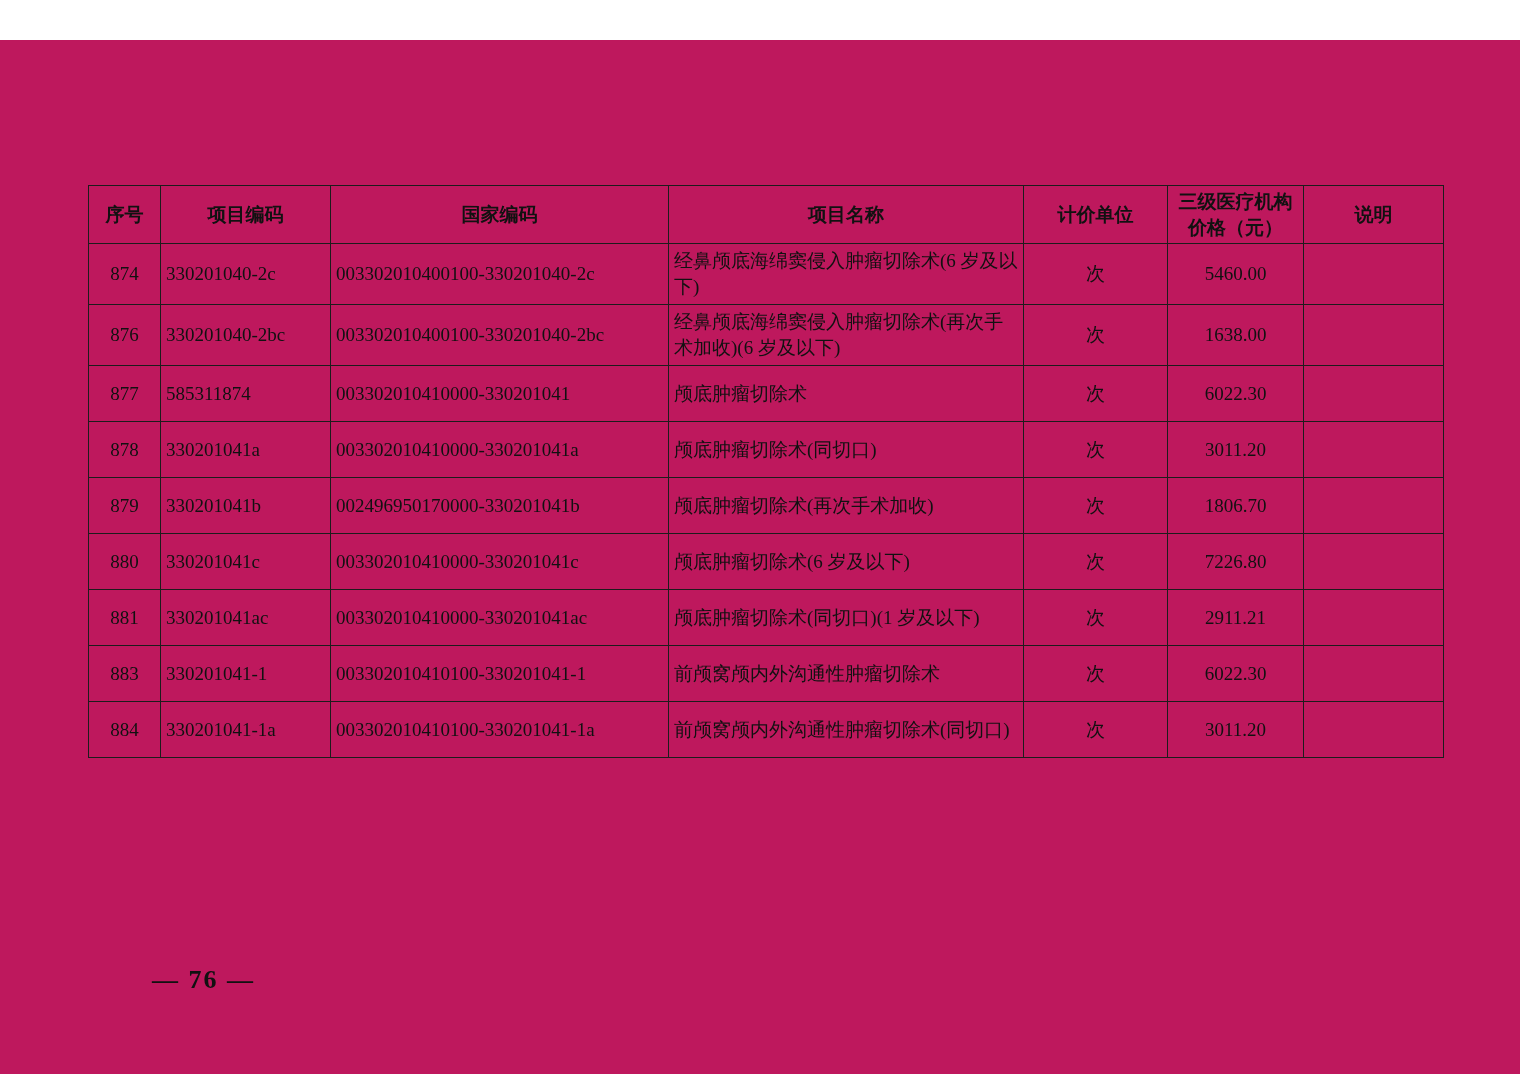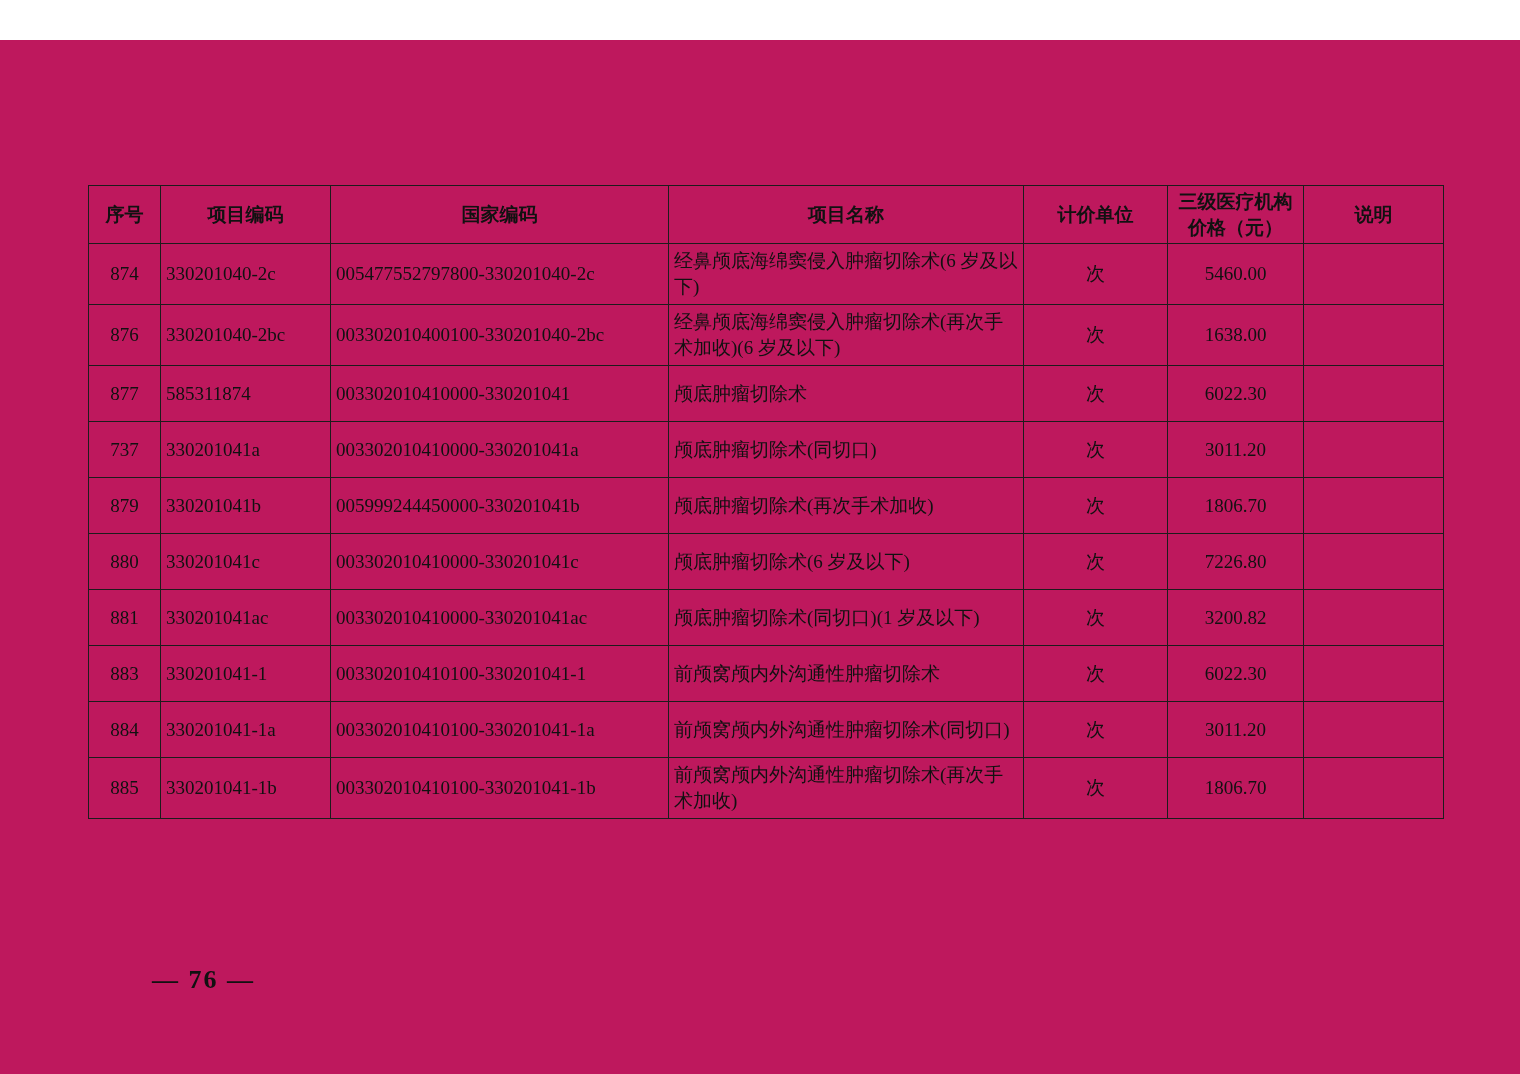--- a/index.html
+++ b/index.html
@@ -89,21 +89,21 @@
         <th>项目名称</th>
         <th>计价单位</th>
         <th>三级医疗机构价格（元）</th>
         <th>说明</th>
       </tr>
     </thead>
     <tbody id="table-body">
     <tr>
       <td>874</td>
       <td class="cell-left">330201040-2c</td>
-      <td class="cell-left">005477552797800-330201040-2c</td>
+      <td class="cell-left">003302010400100-330201040-2c</td>
       <td class="cell-left">经鼻颅底海绵窦侵入肿瘤切除术(6 岁及以下)</td>
       <td>次</td>
       <td>5460.00</td>
       <td></td>
     </tr>
 
 
     <tr>
       <td>876</td>
       <td class="cell-left">330201040-2bc</td>
@@ -118,33 +118,33 @@
       <td>877</td>
       <td class="cell-left">585311874</td>
       <td class="cell-left">003302010410000-330201041</td>
       <td class="cell-left">颅底肿瘤切除术</td>
       <td>次</td>
       <td>6022.30</td>
       <td></td>
     </tr>
 
     <tr>
-      <td>737</td>
+      <td>878</td>
       <td class="cell-left">330201041a</td>
       <td class="cell-left">003302010410000-330201041a</td>
       <td class="cell-left">颅底肿瘤切除术(同切口)</td>
       <td>次</td>
       <td>3011.20</td>
       <td></td>
     </tr>
 
     <tr>
       <td>879</td>
       <td class="cell-left">330201041b</td>
-      <td class="cell-left">005999244450000-330201041b</td>
+      <td class="cell-left">002496950170000-330201041b</td>
       <td class="cell-left">颅底肿瘤切除术(再次手术加收)</td>
       <td>次</td>
       <td>1806.70</td>
       <td></td>
     </tr>
 
     <tr>
       <td>880</td>
       <td class="cell-left">330201041c</td>
       <td class="cell-left">003302010410000-330201041c</td>
@@ -153,21 +153,21 @@
       <td>7226.80</td>
       <td></td>
     </tr>
 
     <tr>
       <td>881</td>
       <td class="cell-left">330201041ac</td>
       <td class="cell-left">003302010410000-330201041ac</td>
       <td class="cell-left">颅底肿瘤切除术(同切口)(1 岁及以下)</td>
       <td>次</td>
-      <td>3200.82</td>
+      <td>2911.21</td>
       <td></td>
     </tr>
 
 
     <tr>
       <td>883</td>
       <td class="cell-left">330201041-1</td>
       <td class="cell-left">003302010410100-330201041-1</td>
       <td class="cell-left">前颅窝颅内外沟通性肿瘤切除术</td>
       <td>次</td>
@@ -178,27 +178,18 @@
     <tr>
       <td>884</td>
       <td class="cell-left">330201041-1a</td>
       <td class="cell-left">003302010410100-330201041-1a</td>
       <td class="cell-left">前颅窝颅内外沟通性肿瘤切除术(同切口)</td>
       <td>次</td>
       <td>3011.20</td>
       <td></td>
     </tr>
 
-    <tr>
-      <td>885</td>
-      <td class="cell-left">330201041-1b</td>
-      <td class="cell-left">003302010410100-330201041-1b</td>
-      <td class="cell-left">前颅窝颅内外沟通性肿瘤切除术(再次手术加收)</td>
-      <td>次</td>
-      <td>1806.70</td>
-      <td></td>
-    </tr>
   </tbody>
   </table>
 
   <div class="page-number">— 76 —</div>
 
 </div>
 
 </body></html>

